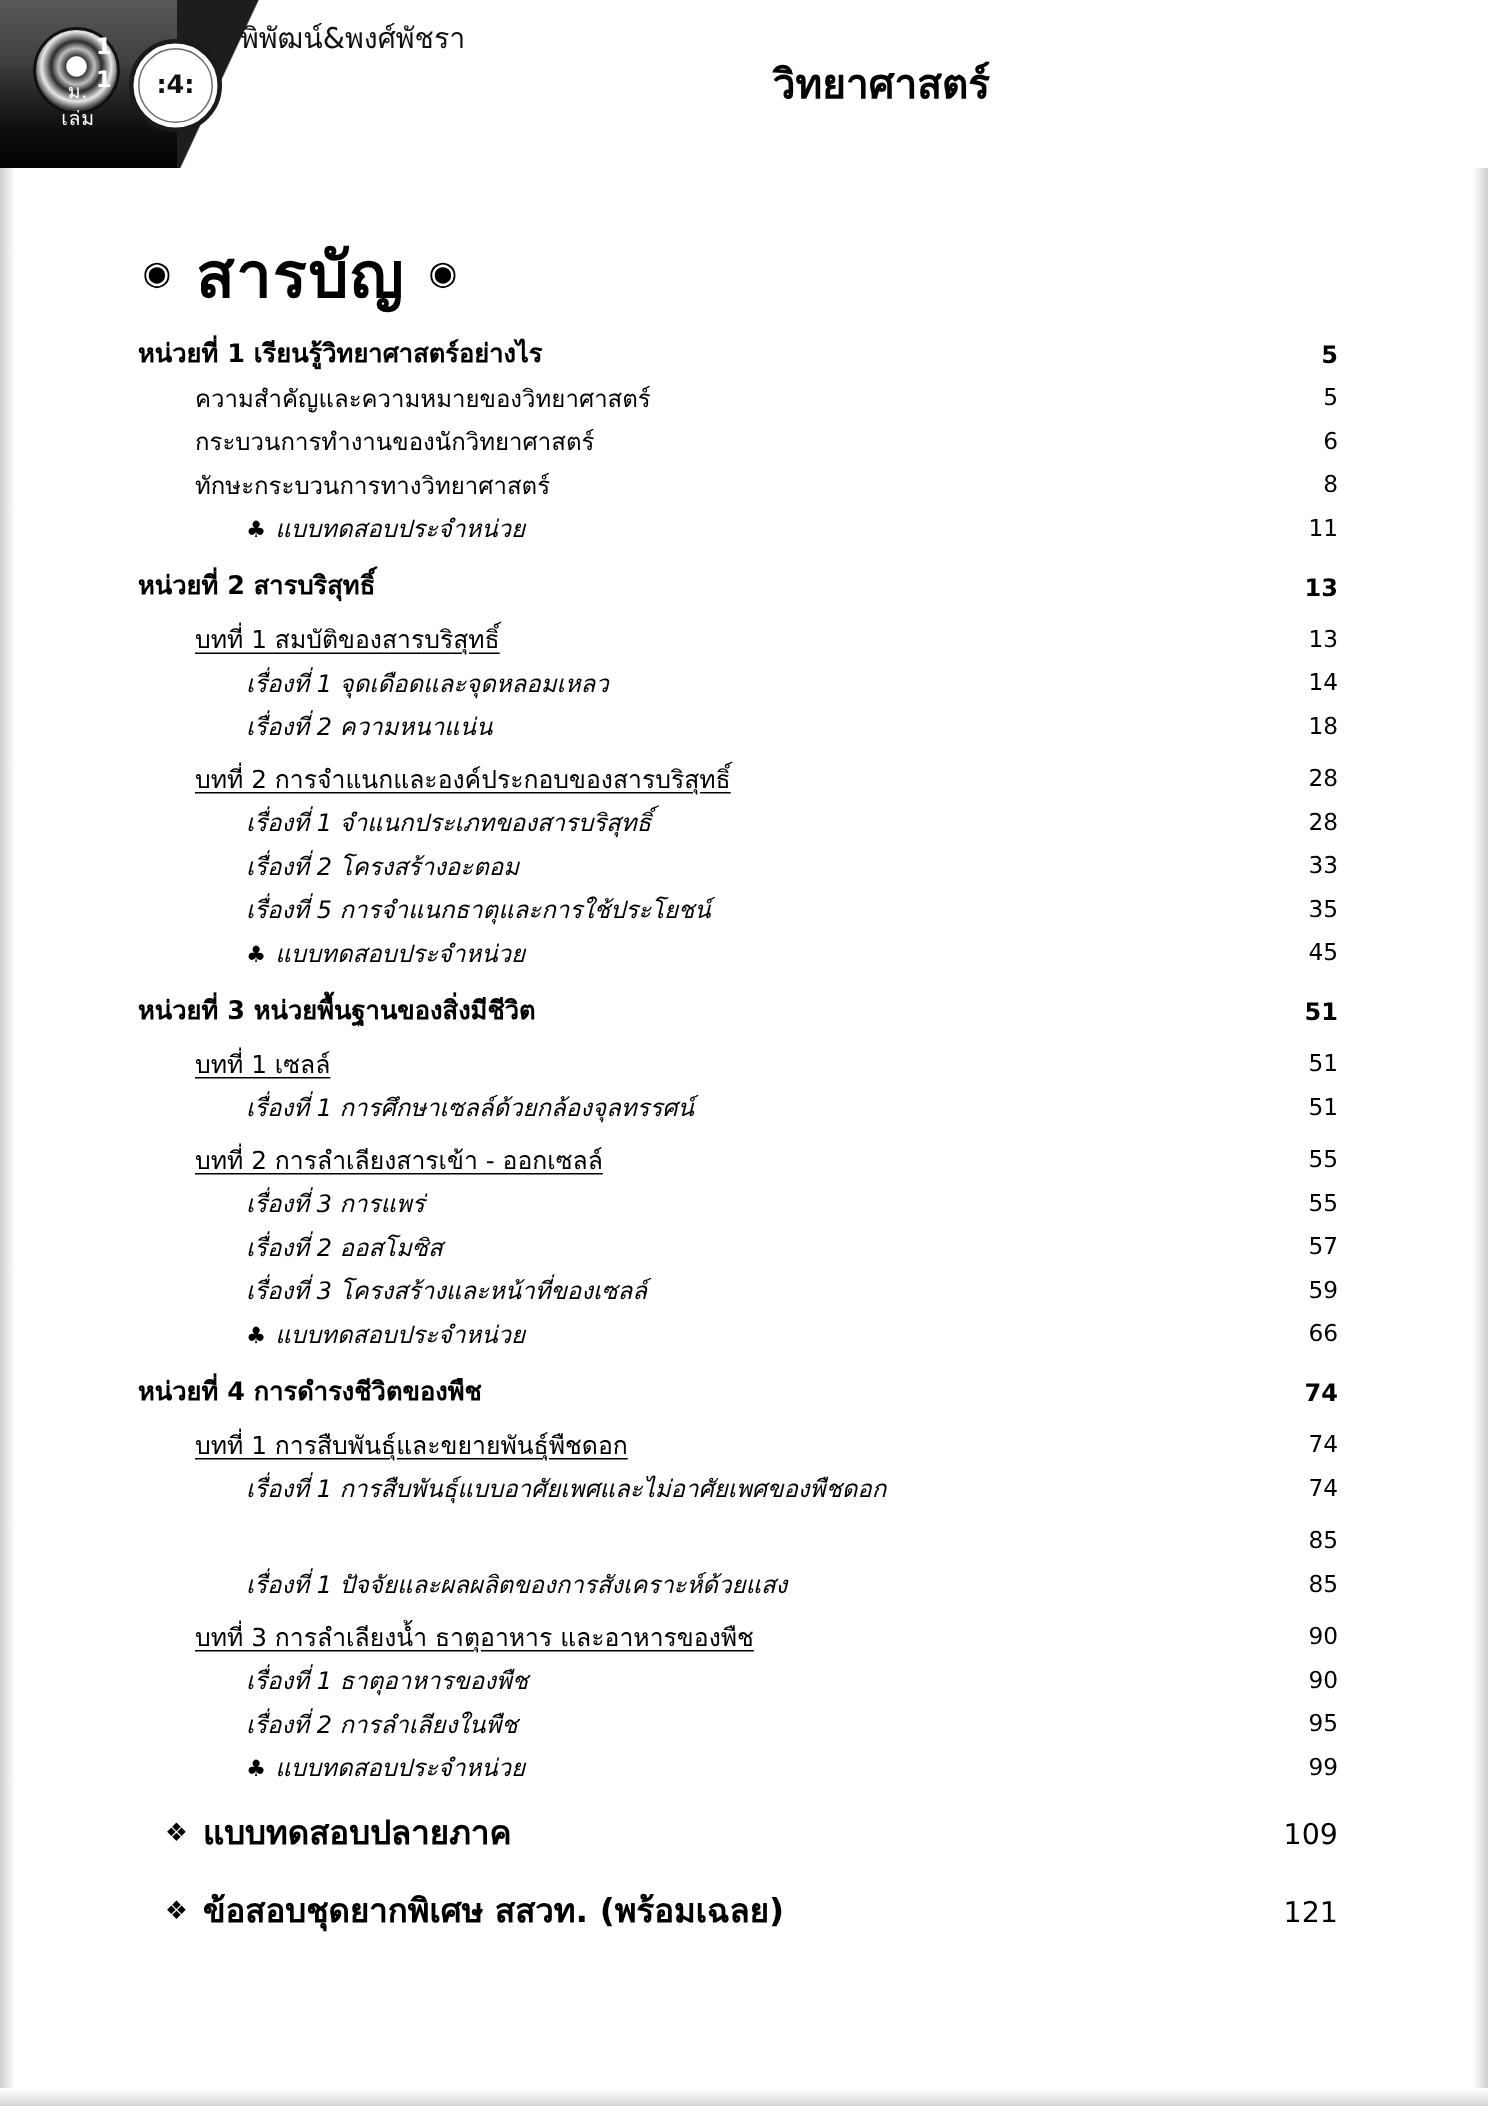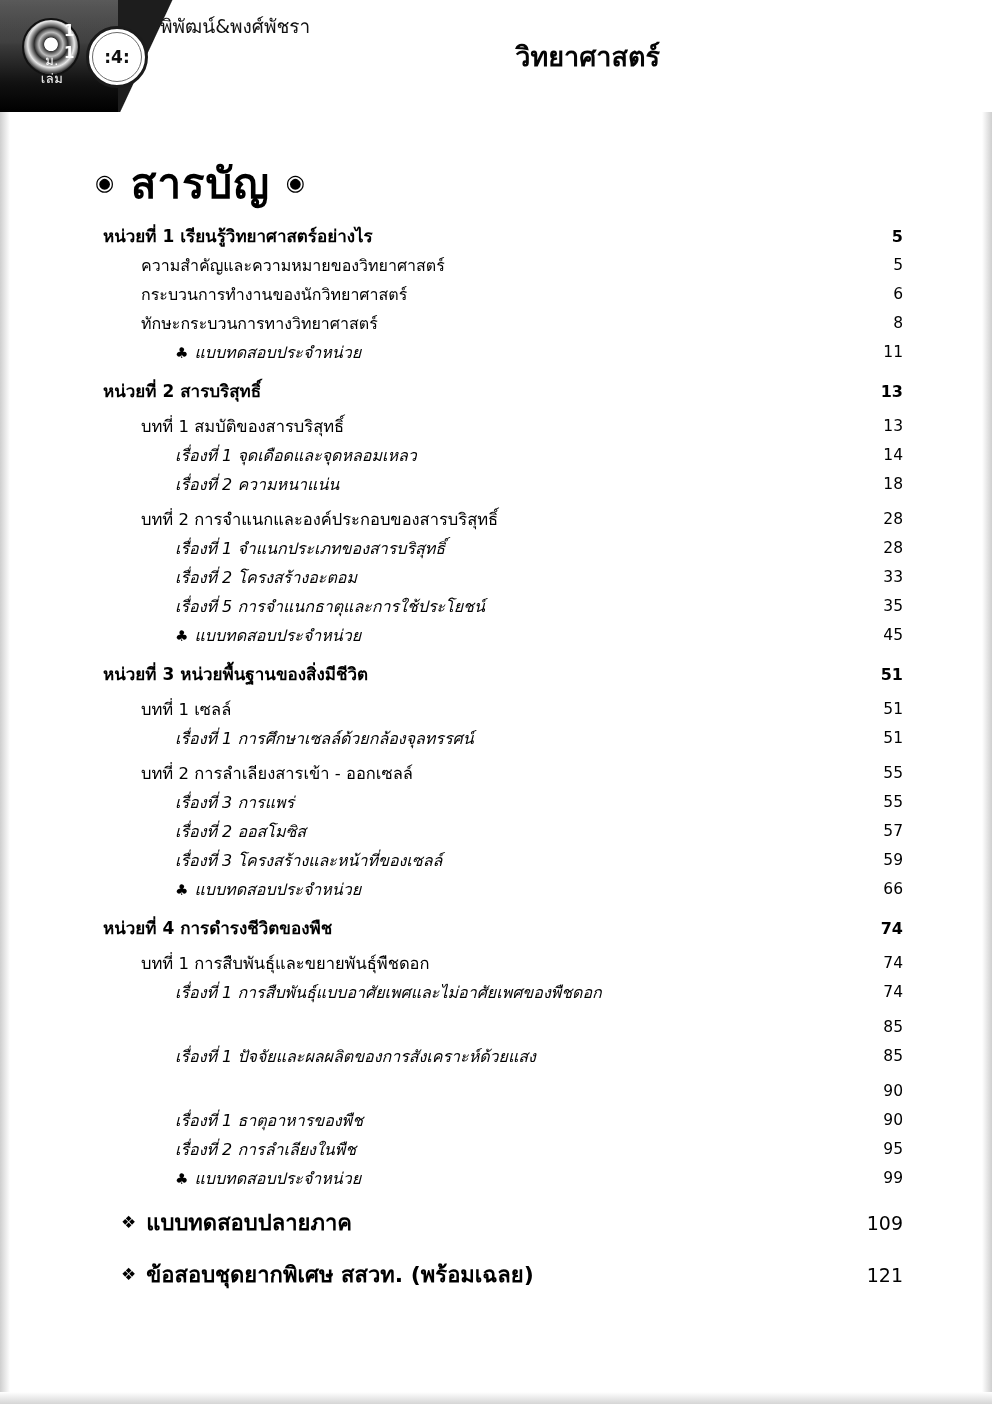--- a/index.html
+++ b/index.html
@@ -169,21 +169,21 @@
   }
   .toc-title .diamond {
     font-size: 22px;
     vertical-align: middle;
     position: relative;
     top: -4px;
   }
 
   .toc-list {
     position: absolute;
-    left: 103px; top: 100px;
+    left: 92px; top: 100px;
     width: 800px;
   }
 
   .row {
     position: relative;
     height: 29px;
     line-height: 29px;
     white-space: nowrap;
   }
   .row .label {
@@ -204,20 +204,21 @@
     margin-top: 10px;
   }
   .unit .page-no { font-weight: bold; font-size: 16px; }
 
   .chapter {
     font-size: 16.5px;
     padding-left: 38px;
     margin-top: 6px;
   }
   .chapter .label {
+    text-decoration: underline;
     text-underline-offset: 3px;
     text-align: center;
   }
   .chapter .page-no { font-size: 15.5px; }
 
   .topic {
     font-size: 16px;
     padding-left: 38px;
   }
   .topic .page-no { font-size: 15.5px; }
@@ -323,21 +324,21 @@
         <div class="row chapter"><span class="label">บทที่ 2 การลำเลียงสารเข้า - ออกเซลล์</span><span class="page-no">55</span></div>
         <div class="row subtopic"><span class="label">เรื่องที่ 3 การแพร่</span><span class="page-no">55</span></div>
         <div class="row subtopic"><span class="label">เรื่องที่ 2 ออสโมซิส</span><span class="page-no">57</span></div>
         <div class="row subtopic"><span class="label">เรื่องที่ 3 โครงสร้างและหน้าที่ของเซลล์</span><span class="page-no">59</span></div>
         <div class="row quiz"><span class="clover">♣</span><span class="label">แบบทดสอบประจำหน่วย</span><span class="page-no">66</span></div>
         <div class="row unit"><span class="label">หน่วยที่ 4 การดำรงชีวิตของพืช</span><span class="page-no">74</span></div>
         <div class="row chapter"><span class="label">บทที่ 1 การสืบพันธุ์และขยายพันธุ์พืชดอก</span><span class="page-no">74</span></div>
         <div class="row subtopic"><span class="label">เรื่องที่ 1 การสืบพันธุ์แบบอาศัยเพศและไม่อาศัยเพศของพืชดอก</span><span class="page-no">74</span></div>
         <div class="row chapter"><span class="page-no">85</span></div>
         <div class="row subtopic"><span class="label">เรื่องที่ 1 ปัจจัยและผลผลิตของการสังเคราะห์ด้วยแสง</span><span class="page-no">85</span></div>
-        <div class="row chapter"><span class="page-no">90</span></div>
+        <div class="row chapter"><span class="label">บทที่ 3 การลำเลียงน้ำ ธาตุอาหาร และอาหารของพืช</span><span class="page-no">90</span></div>
         <div class="row subtopic"><span class="label">เรื่องที่ 1 ธาตุอาหารของพืช</span><span class="page-no">90</span></div>
         <div class="row subtopic"><span class="label">เรื่องที่ 2 การลำเลียงในพืช</span><span class="page-no">95</span></div>
         <div class="row quiz"><span class="clover">♣</span><span class="label">แบบทดสอบประจำหน่วย</span><span class="page-no">99</span></div>
         <div class="row bigitem"><span class="diamond-sm">❖</span><span class="label">แบบทดสอบปลายภาค</span><span class="page-no">109</span></div>
         <div class="row bigitem"><span class="diamond-sm">❖</span><span class="label">ข้อสอบชุดยากพิเศษ สสวท. (พร้อมเฉลย)</span><span class="page-no">121</span></div>
       </div>
 
   </div>
 </div>
 

